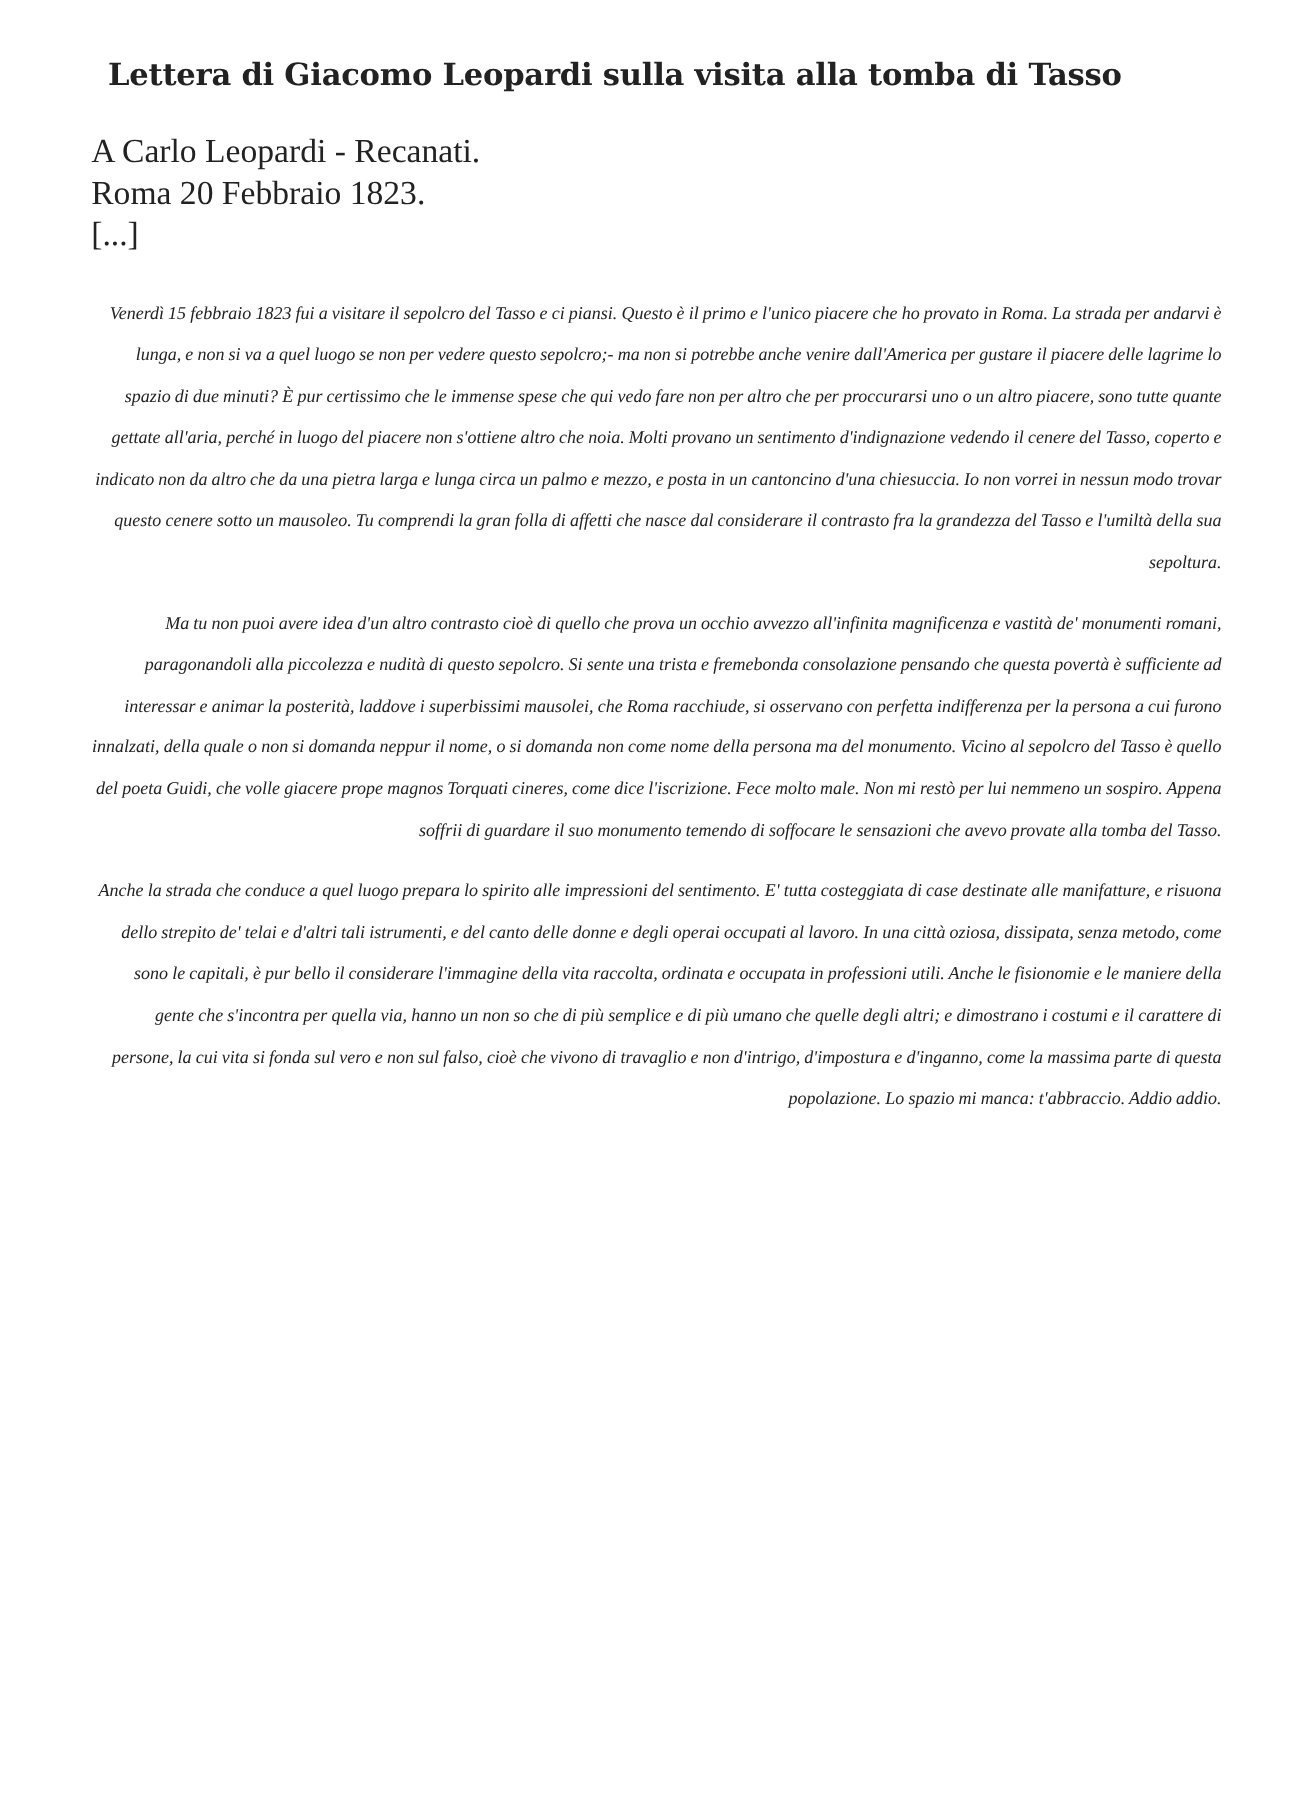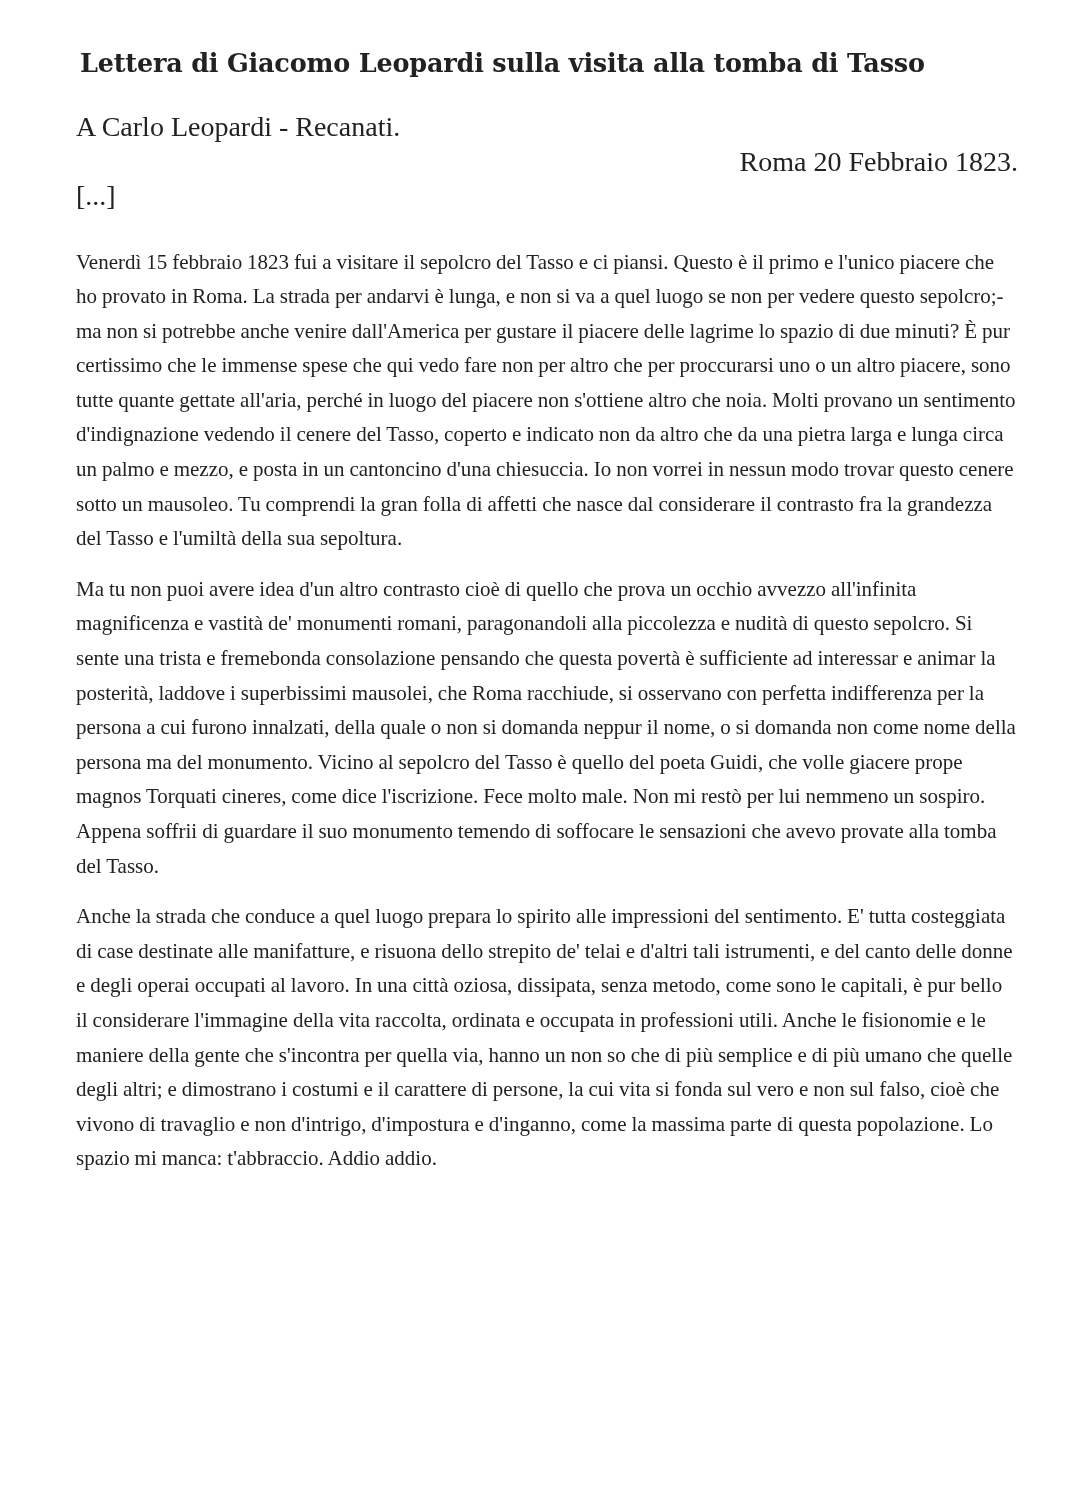--- a/index.html
+++ b/index.html
@@ -18,41 +18,42 @@
       position: relative;
       padding: 44px 66px 0 76px;
       box-sizing: border-box;
       width: 1084px;
     }
     .title {
       font-family: "DejaVu Serif", "Liberation Serif", serif;
       font-weight: bold;
       font-size: 25.5px;
       line-height: 38px;
-      margin: 0 0 28px 4px;
+      margin: 0 0 28px 14px;
       letter-spacing: -0.2px;
       white-space: nowrap;
     }
     .meta {
       font-size: 28px;
       line-height: 34.5px;
       margin: 0;
     }
     .meta.right {
-      text-align: right;
+      text-align: left;
     }
     .meta.ellipsis {
       margin-bottom: 31px;
     }
     .para {
-      font-size: 21px;
+      font-size: 15px;
       line-height: 34.6px;
       margin: 0 0 16px 0;
-      text-align: left;
+      text-align: right;
       word-spacing: -0.3px;
+      font-style: italic;
     }
   </style>
 </head>
 <body>
 
 <div class="page">
   <h1 class="title">Lettera di Giacomo Leopardi sulla visita alla tomba di Tasso</h1>
   <p class="meta">A Carlo Leopardi - Recanati.</p>
   <p class="meta right">Roma 20 Febbraio 1823.</p>
   <p class="meta ellipsis">[...]</p>

